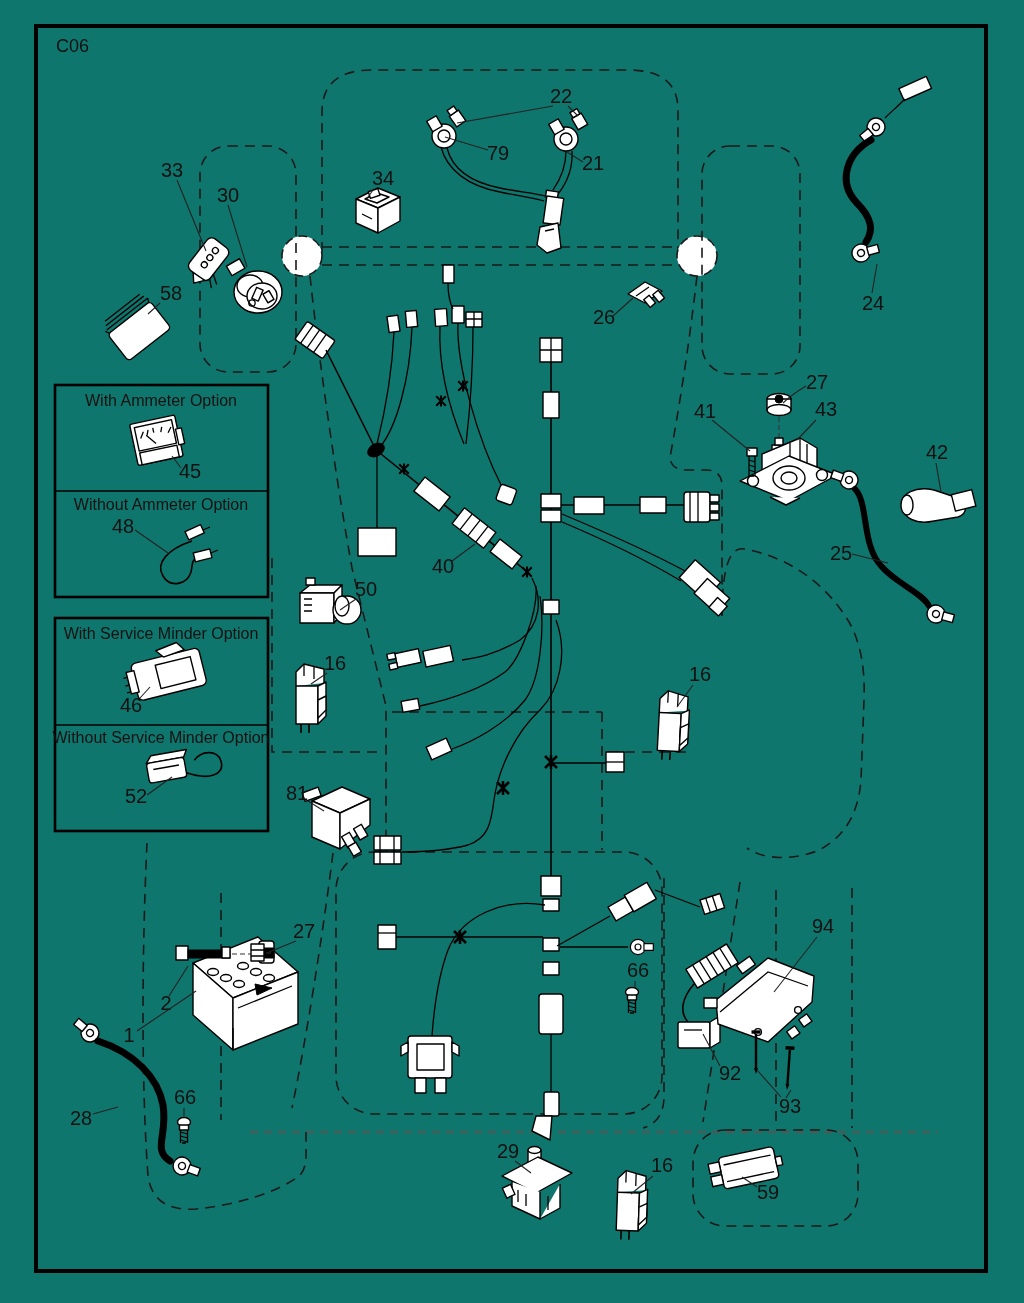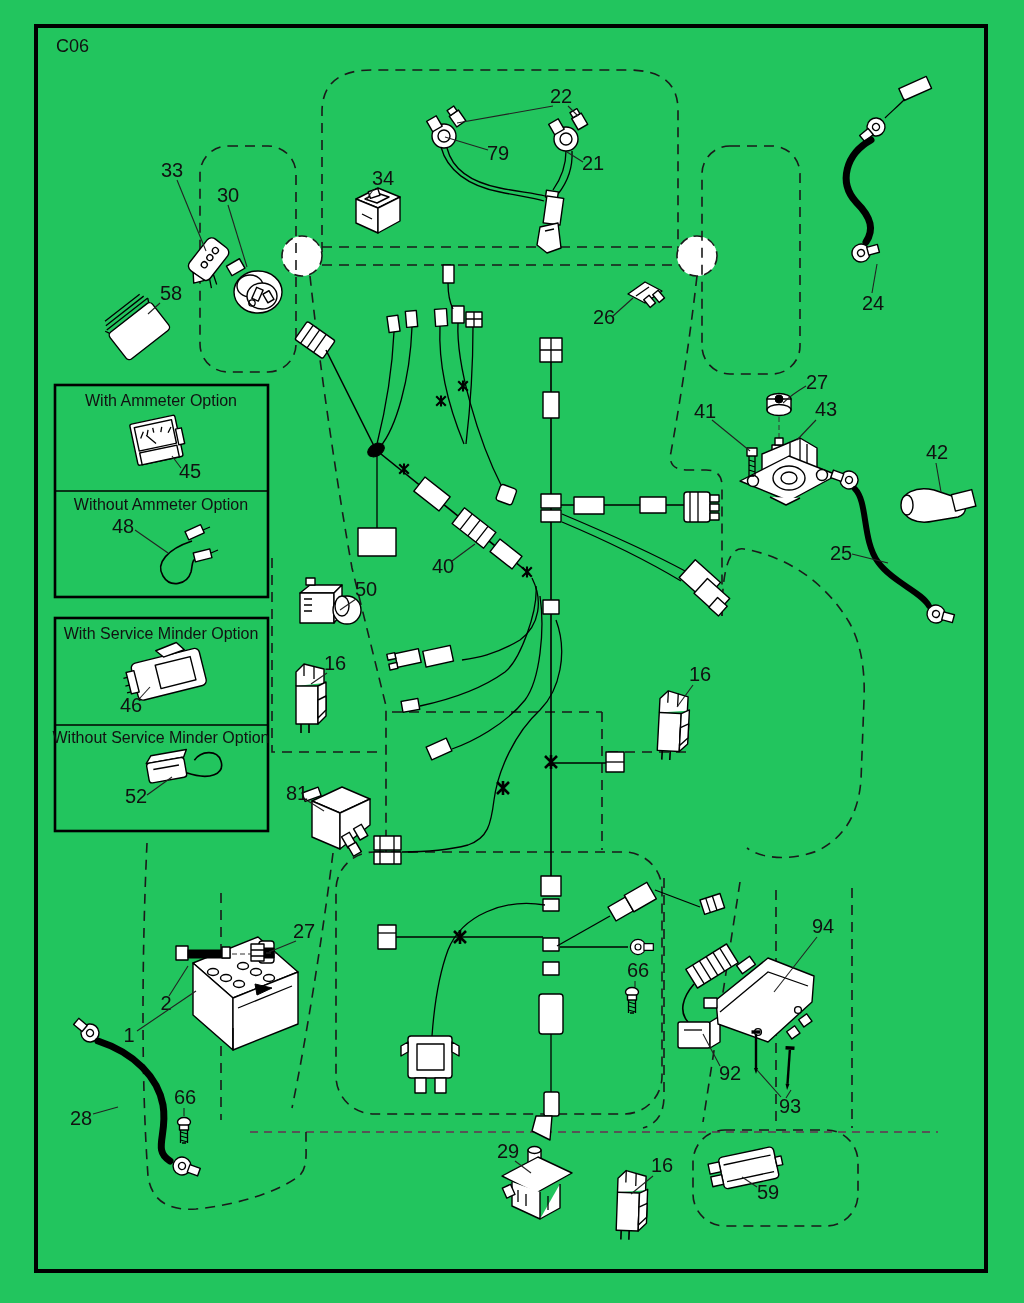--- a/index.html
+++ b/index.html
@@ -1,16 +1,16 @@
 <!DOCTYPE html>
 <html><head>
 <meta charset="utf-8">
 <style>
   html,body{margin:0;padding:0;background:#fff;}
-  .stage{position:relative;width:1024px;height:1303px;background:#22c55e;
+  .stage{position:relative;width:1024px;height:1303px;background:#0f766e;
          font-family:"Liberation Sans", sans-serif;}
   svg{position:absolute;top:0;left:0;}
   .ln{stroke:#000;fill:none;stroke-width:1.3;}
   .ln2{stroke:#000;fill:none;stroke-width:1.6;}
   .part{stroke:#000;fill:#fff;stroke-width:1.4;stroke-linejoin:round;}
   .partk{stroke:#000;fill:#000;stroke-width:1;}
   .dash{stroke:#1a1a1a;fill:none;stroke-width:1.6;stroke-dasharray:10 7;}
   .dashw{stroke:#1a1a1a;fill:#fff;stroke-width:1.6;stroke-dasharray:9 6;}
   .dashg{stroke:#555;fill:none;stroke-width:1.8;stroke-dasharray:8 6;}
   .dashdot{stroke:#333;fill:none;stroke-width:1;stroke-dasharray:5 3;}

